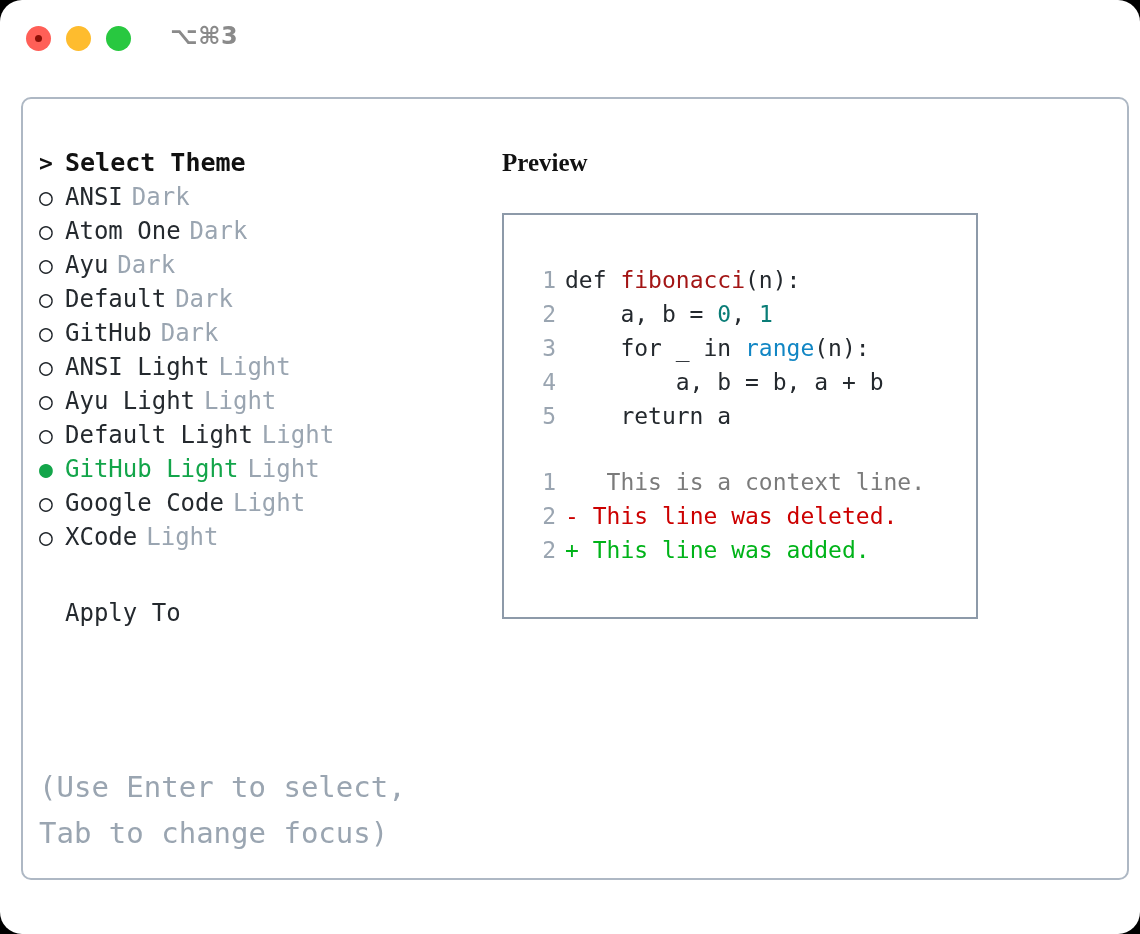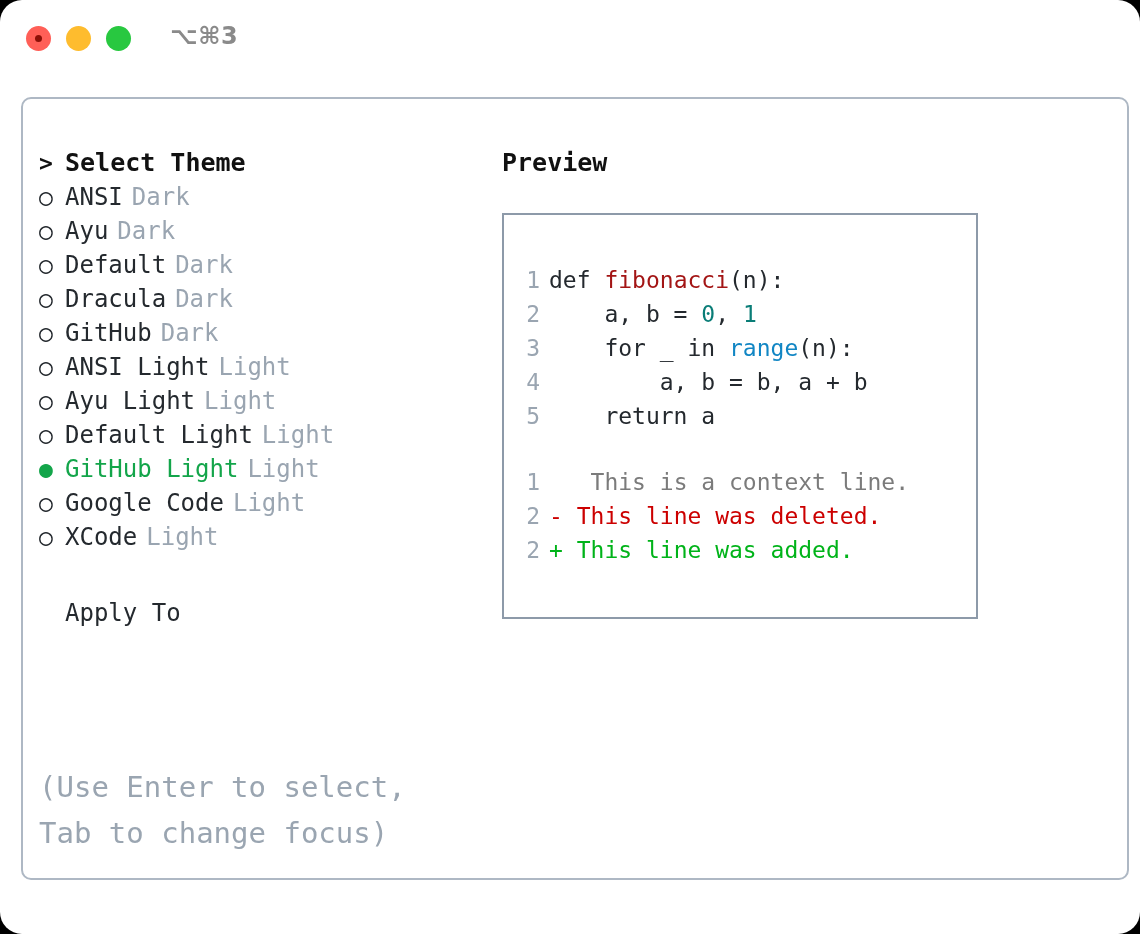--- a/index.html
+++ b/index.html
@@ -128,35 +128,37 @@
     position: absolute;
     left: 479px;
     top: 47px;
   }
   #preview-title {
     font-size: 25px;
     font-weight: bold;
     color: #111111;
     line-height: 34px;
     margin-bottom: 33px;
+    font-family: Liberation Serif, serif;
   }
   #preview-box {
     width: 476px;
     height: 406px;
     border: 2px solid #8d9aa9;
     box-sizing: border-box;
     background: #ffffff;
     padding: 48px 0 0 0;
   }
   .code-line {
     height: 34px;
     line-height: 34px;
     font-size: 23px;
     white-space: pre;
     color: #24292e;
+    padding-left: 16px;
   }
   .ln {
     display: inline-block;
     width: 36px;
     text-align: right;
     color: #9aa5b1;
     padding-right: 9px;
   }
   .tok-fn   { color: #a31515; }
   .tok-num  { color: #0a7d77; }
@@ -181,23 +183,23 @@
   <div id="panel">
 
     <div id="left-col">
 
       <div class="row header-row">
         <span class="marker arrow">&gt;</span><span>Select Theme</span>
       </div>
 
       <div id="theme-list">
           <div class="row"><span class="marker">○</span><span class="name">ANSI</span><span class="tag">Dark</span></div>
+          <div class="row"><span class="marker">○</span><span class="name">Atom One</span><span class="tag">Dark</span></div>
           <div class="row"><span class="marker">○</span><span class="name">Ayu</span><span class="tag">Dark</span></div>
           <div class="row"><span class="marker">○</span><span class="name">Default</span><span class="tag">Dark</span></div>
-          <div class="row"><span class="marker">○</span><span class="name">Dracula</span><span class="tag">Dark</span></div>
           <div class="row"><span class="marker">○</span><span class="name">GitHub</span><span class="tag">Dark</span></div>
           <div class="row"><span class="marker">○</span><span class="name">ANSI Light</span><span class="tag">Light</span></div>
           <div class="row"><span class="marker">○</span><span class="name">Ayu Light</span><span class="tag">Light</span></div>
           <div class="row"><span class="marker">○</span><span class="name">Default Light</span><span class="tag">Light</span></div>
           <div class="row"><span class="marker dot-selected">●</span><span class="name selected">GitHub Light</span><span class="tag">Light</span></div>
           <div class="row"><span class="marker">○</span><span class="name">Google Code</span><span class="tag">Light</span></div>
           <div class="row"><span class="marker">○</span><span class="name">XCode</span><span class="tag">Light</span></div>
         </div>
 
       <div class="spacer-large"></div>

